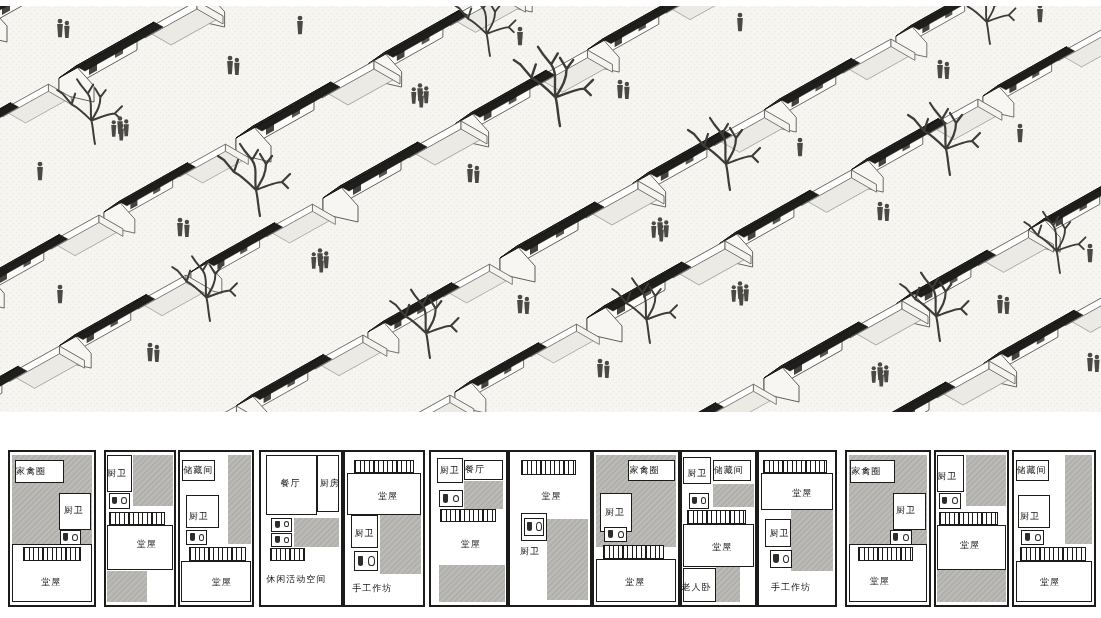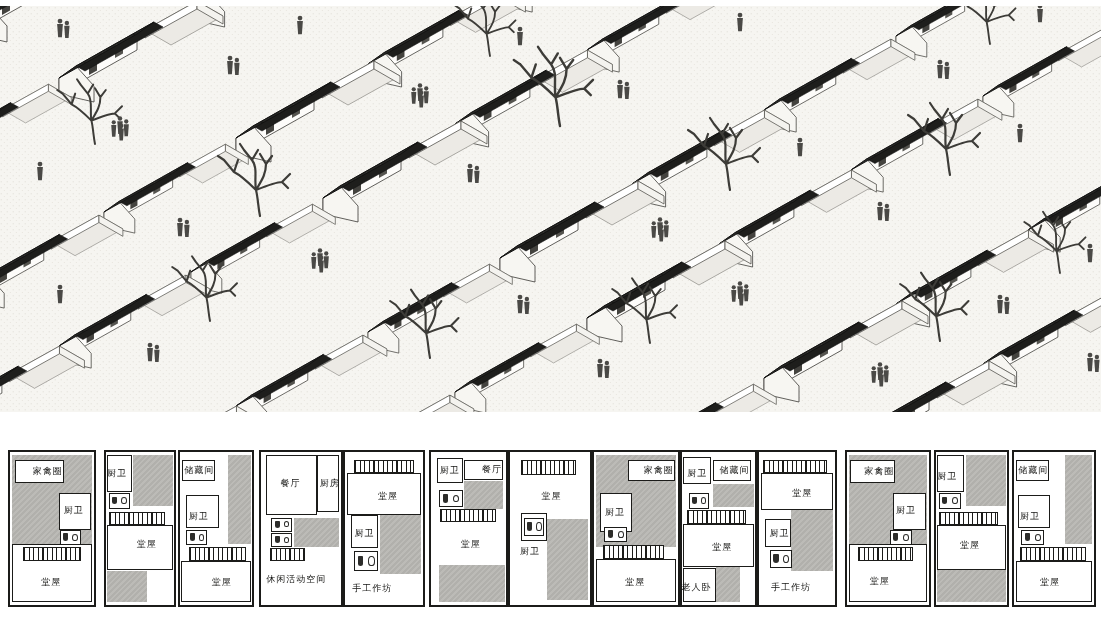--- a/index.html
+++ b/index.html
@@ -13,21 +13,21 @@
   #p1 { fill:var(--fig,#4a4946); }
 
   
   .plans-strip { position:absolute; left:0; top:450px; width:1101px; height:157px; }
   .plan { position:absolute; top:0; height:157px; background:#fff;
           border:2.5px solid var(--wall,#1b1b19); box-sizing:border-box; }
   .pe { position:absolute; box-sizing:border-box; }
   .pe-grey { background:repeating-linear-gradient(135deg,#b1b0ac 0 2px,#bcbbb7 2px 4px); }
   .pe-room { background:#fff; border:1.8px solid var(--wall,#1b1b19); }
   .pe-box  { background:#fff; border:1.8px solid var(--wall,#1b1b19);
-             display:flex; align-items:center; justify-content:flex-end; }
+             display:flex; align-items:center; justify-content:flex-start; }
   .pe-stairs { border:1.6px solid var(--wall,#1b1b19);
                background:repeating-linear-gradient(to right,var(--wall,#1b1b19) 0 1.2px,#ffffff 1.2px 4.6px); }
   .pe-wc { background:#fff; border:1.6px solid var(--wall,#1b1b19); }
   .pe-wc::before { content:""; position:absolute; left:12%; top:18%; width:26%; height:58%;
                    background:#2c2c2a; border-radius:1px 1px 3px 3px; }
   .pe-wc::after  { content:""; position:absolute; right:10%; top:22%; width:30%; height:52%;
                    border:1.2px solid #2c2c2a; border-radius:50% 50% 42% 42%; background:#fff; box-sizing:border-box; }
   .pe-label { transform:translate(-50%,-50%); white-space:nowrap; }
   .pe-label, .pe-box span { font-size:9px; font-weight:500; color:var(--labelc,#141412); letter-spacing:1px; }
 </style>

